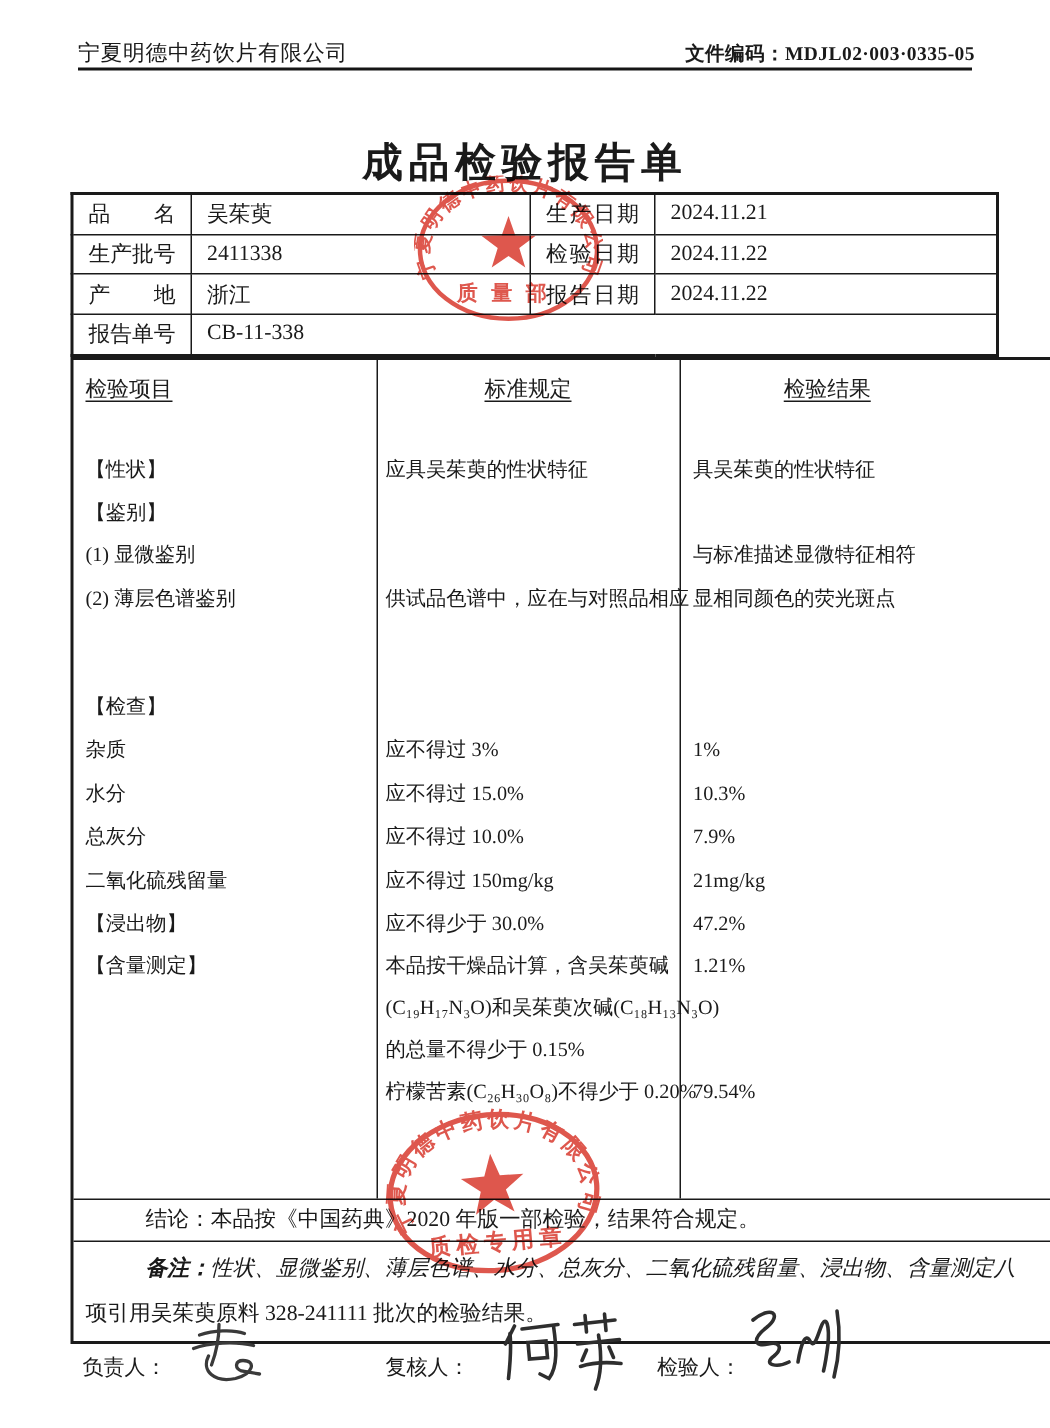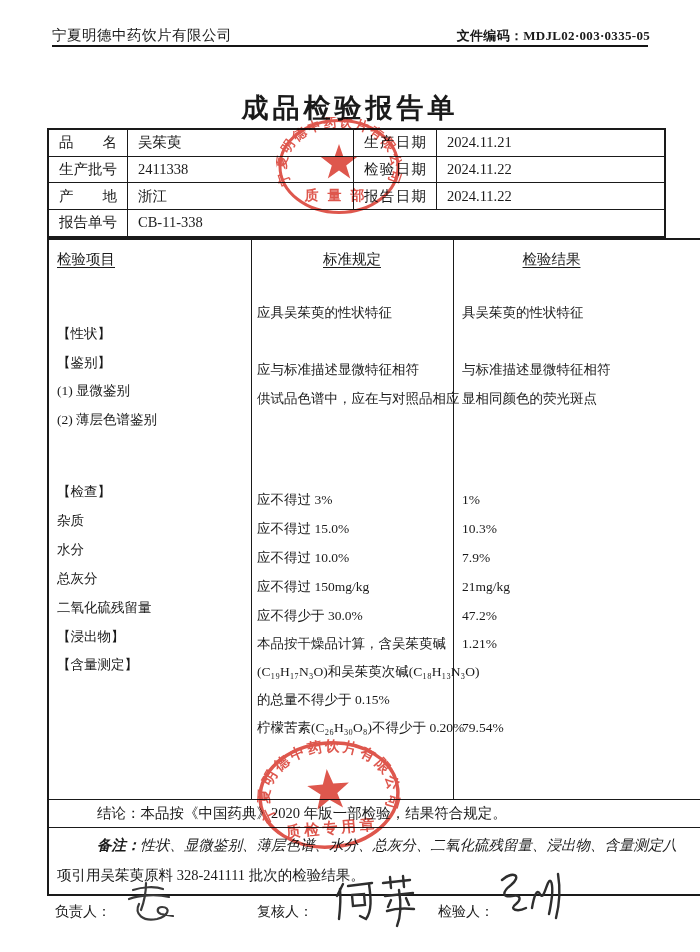--- a/index.html
+++ b/index.html
@@ -20,21 +20,21 @@
                 padding:0;overflow:hidden;white-space:nowrap;}
   table.info td.lbl{text-align:justify;text-align-last:justify;padding:0 10px;}
   table.info td.val{padding-left:10px;}
 
   
   .main{position:absolute;left:47px;top:238px;width:655px;height:658px;box-sizing:border-box;
         border:2px solid #1a1a1a;}
   .vline{position:absolute;top:0;width:1px;height:559px;background:#1a1a1a;}
   .col-head{position:absolute;top:10px;font-size:14.5px;text-decoration:underline;text-underline-offset:3px;}
   .mt-line{position:absolute;font-size:13.5px;white-space:nowrap;line-height:18px;}
-  .c1{left:8px;margin-top:21px;}
+  .c1{left:8px;}
   .c2{left:208px;}
   .c3{left:413px;}
   .concl-row{position:absolute;left:0;top:559px;width:100%;height:28px;border-top:1px solid #1a1a1a;
              box-sizing:border-box;font-size:14.5px;line-height:27px;white-space:nowrap;}
   .concl-row .lead{padding-left:48px;font-weight:normal;}
   .notes-row{position:absolute;left:0;top:587px;width:100%;height:67px;border-top:1px solid #1a1a1a;
              box-sizing:border-box;font-size:14.5px;}
   .notes-line1{position:absolute;left:48px;top:8px;white-space:nowrap;font-style:italic;}
   .notes-line2{position:absolute;left:8px;top:38px;white-space:nowrap;}
   .bold{font-weight:bold;}
@@ -102,21 +102,20 @@
     <div class="col-head" style="left:202px;width:202px;text-align:center">标准规定</div>
     <div class="col-head" style="left:404px;width:197px;text-align:center">检验结果</div>
 
     <div class="mt-line c1" style="top:64px">【性状】</div>
     <div class="mt-line c2" style="top:64px">应具吴茱萸的性状特征</div>
     <div class="mt-line c3" style="top:64px">具吴茱萸的性状特征</div>
 
     <div class="mt-line c1" style="top:93px">【鉴别】</div>
 
     <div class="mt-line c1" style="top:121px">(1) 显微鉴别</div>
-    <div class="mt-line c2" style="top:121px">应与标准描述显微特征相符</div>
     <div class="mt-line c3" style="top:121px">与标准描述显微特征相符</div>
 
     <div class="mt-line c1" style="top:150px">(2) 薄层色谱鉴别</div>
     <div class="mt-line c2" style="top:150px">供试品色谱中，应在与对照品相应</div>
     <div class="mt-line c3" style="top:150px">显相同颜色的荧光斑点</div>
 
 
     <div class="mt-line c1" style="top:222px">【检查】</div>
 
     <div class="mt-line c1" style="top:251px">杂质</div>

